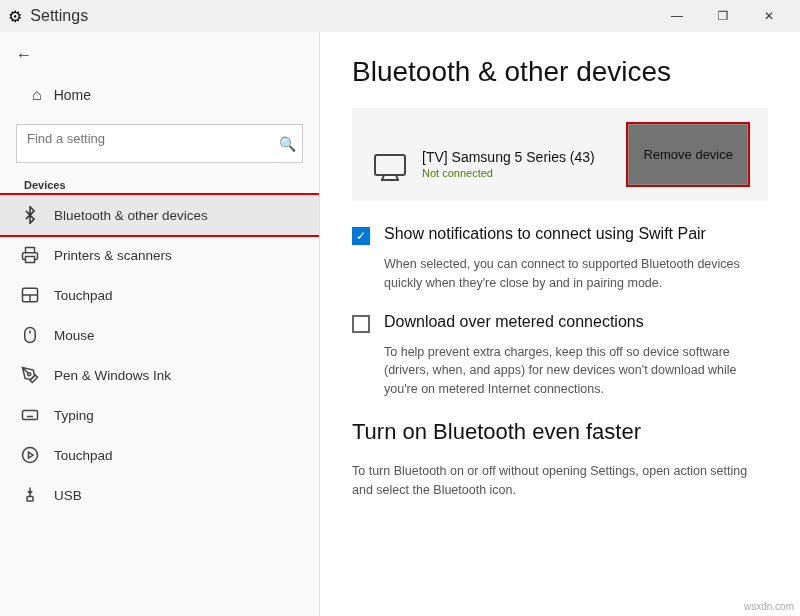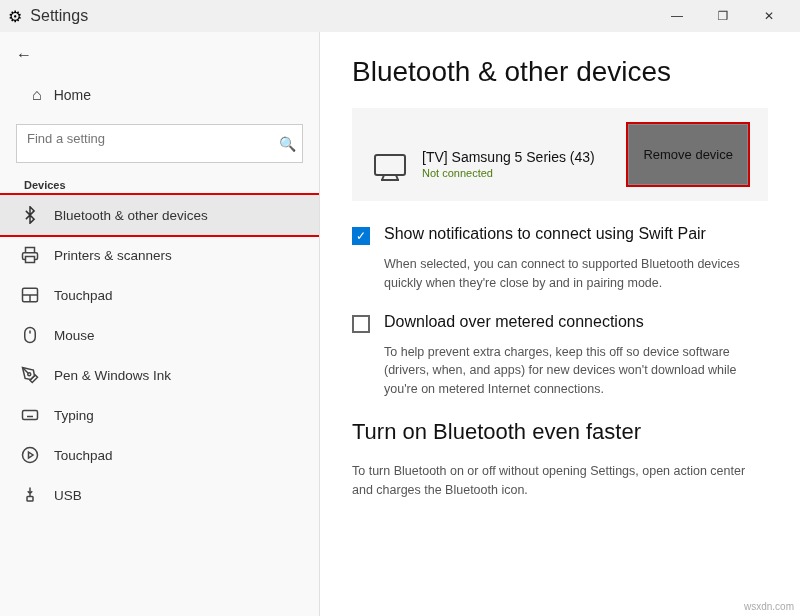--- a/index.html
+++ b/index.html
@@ -418,17 +418,17 @@
     </div>
     <div class="option-description">When selected, you can connect to supported Bluetooth devices quickly when they're close by and in pairing mode.</div>
 
     <div class="option-row">
       <div class="option-checkbox unchecked"></div>
       <div class="option-label">Download over metered connections</div>
     </div>
     <div class="option-description">To help prevent extra charges, keep this off so device software (drivers, when, and apps) for new devices won't download while you're on metered Internet connections.</div>
 
     <h2 class="section-title">Turn on Bluetooth even faster</h2>
-    <div class="section-description">To turn Bluetooth on or off without opening Settings, open action center and charges the Bluetooth icon.</div>
+    <div class="section-description">To turn Bluetooth on or off without opening Settings, open action setting and select the Bluetooth icon.</div>
   </div>
 </div>
 
 <div class="watermark">wsxdn.com</div>
 
 </body></html>

